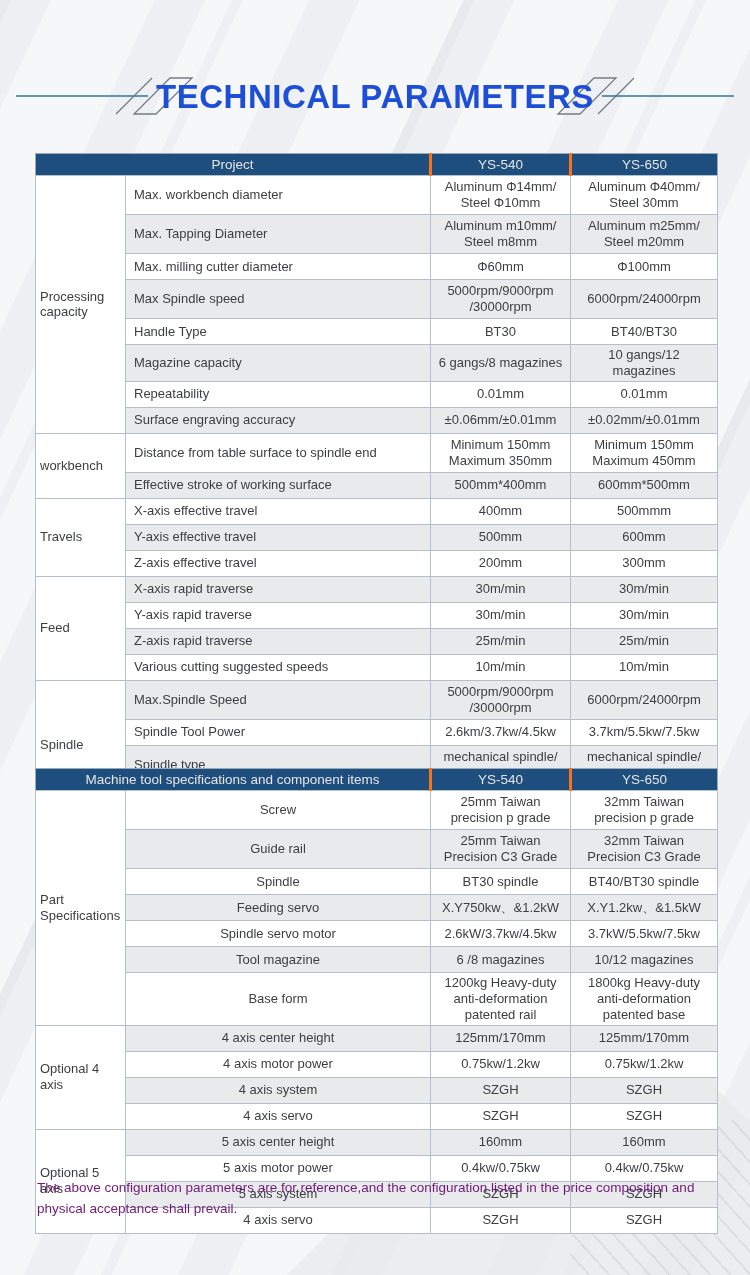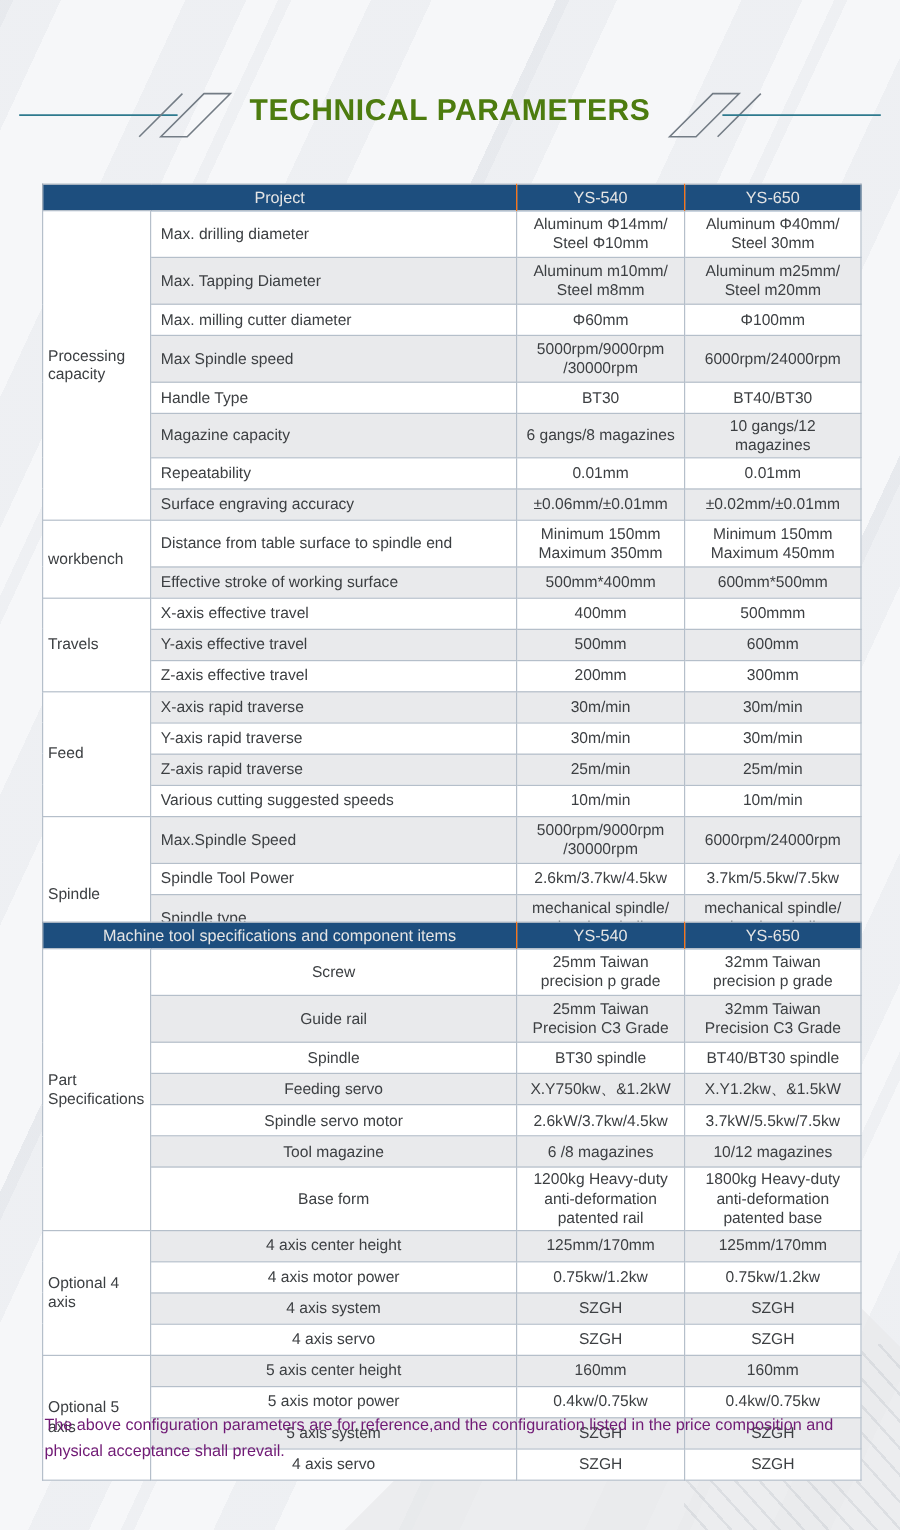--- a/index.html
+++ b/index.html
@@ -25,37 +25,37 @@
     background:repeating-linear-gradient(48deg, rgba(140,150,162,.28) 0 2px, transparent 2px 15px);
     transform:rotate(0deg);opacity:.6;z-index:0;
   }
   .content{position:relative;z-index:1;}
 
   
   .title-wrap{position:absolute;left:0;top:0;width:750px;height:140px;}
   .title-deco{position:absolute;left:0;top:0;}
   .page-title{
     position:absolute;left:0;top:78px;width:750px;text-align:center;
-    font-size:25px;font-weight:700;letter-spacing:.5px;color:#4d7c0f;
+    font-size:33px;font-weight:700;letter-spacing:.5px;color:#1d4ed8;
   }
 
   
   table{
     position:absolute;left:35px;border-collapse:collapse;table-layout:fixed;
     width:682px;background:#fff;border:1px solid #9ca9b7;
   }
   .t1{top:153px;}
   .t2{top:768px;}
   col.c-grp{width:90px;} col.c-param{width:305px;}
   col.c-v1{width:140px;} col.c-v2{width:147px;}
   thead th{
     background:#1d4e7e;color:#e5e5e5;font-weight:400;font-size:13.5px;
     height:19px;padding:1px 2px;text-align:center;
   }
-  thead th + th{border-left:1px solid #f97316;}
+  thead th + th{border-left:3px solid #f97316;}
   td{
     font-size:13px;color:#3c3f42;line-height:1.22;padding:2px 4px;
     border:1px solid #b5bfca;white-space:pre-line;vertical-align:middle;
   }
   td.grp{background:#fff;}
   td.p{text-align:left;padding-left:8px;}
   .t2 td.p{text-align:center;padding-left:4px;}
   td.v{text-align:center;}
   tbody tr:nth-child(even) td.p,
   tbody tr:nth-child(even) td.v{background:#e9eaec;}
@@ -101,21 +101,21 @@
         <tr>
           <th colspan="2">Project</th>
           <th>YS-540</th>
           <th>YS-650</th>
         </tr>
       </thead>
       <tbody>
         <tr class="h2">
           <td class="grp" rowspan="8">Processing
 capacity</td>
-          <td class="p">Max. drilling diameter</td>
+          <td class="p">Max. workbench diameter</td>
           <td class="v">Aluminum  Φ14mm/
 Steel  Φ10mm</td>
           <td class="v">Aluminum  Φ40mm/
 Steel 30mm</td>
         </tr>
         <tr class="h2">
           <td class="p">Max. Tapping Diameter</td>
           <td class="v">Aluminum m10mm/
 Steel m8mm</td>
           <td class="v">Aluminum m25mm/

